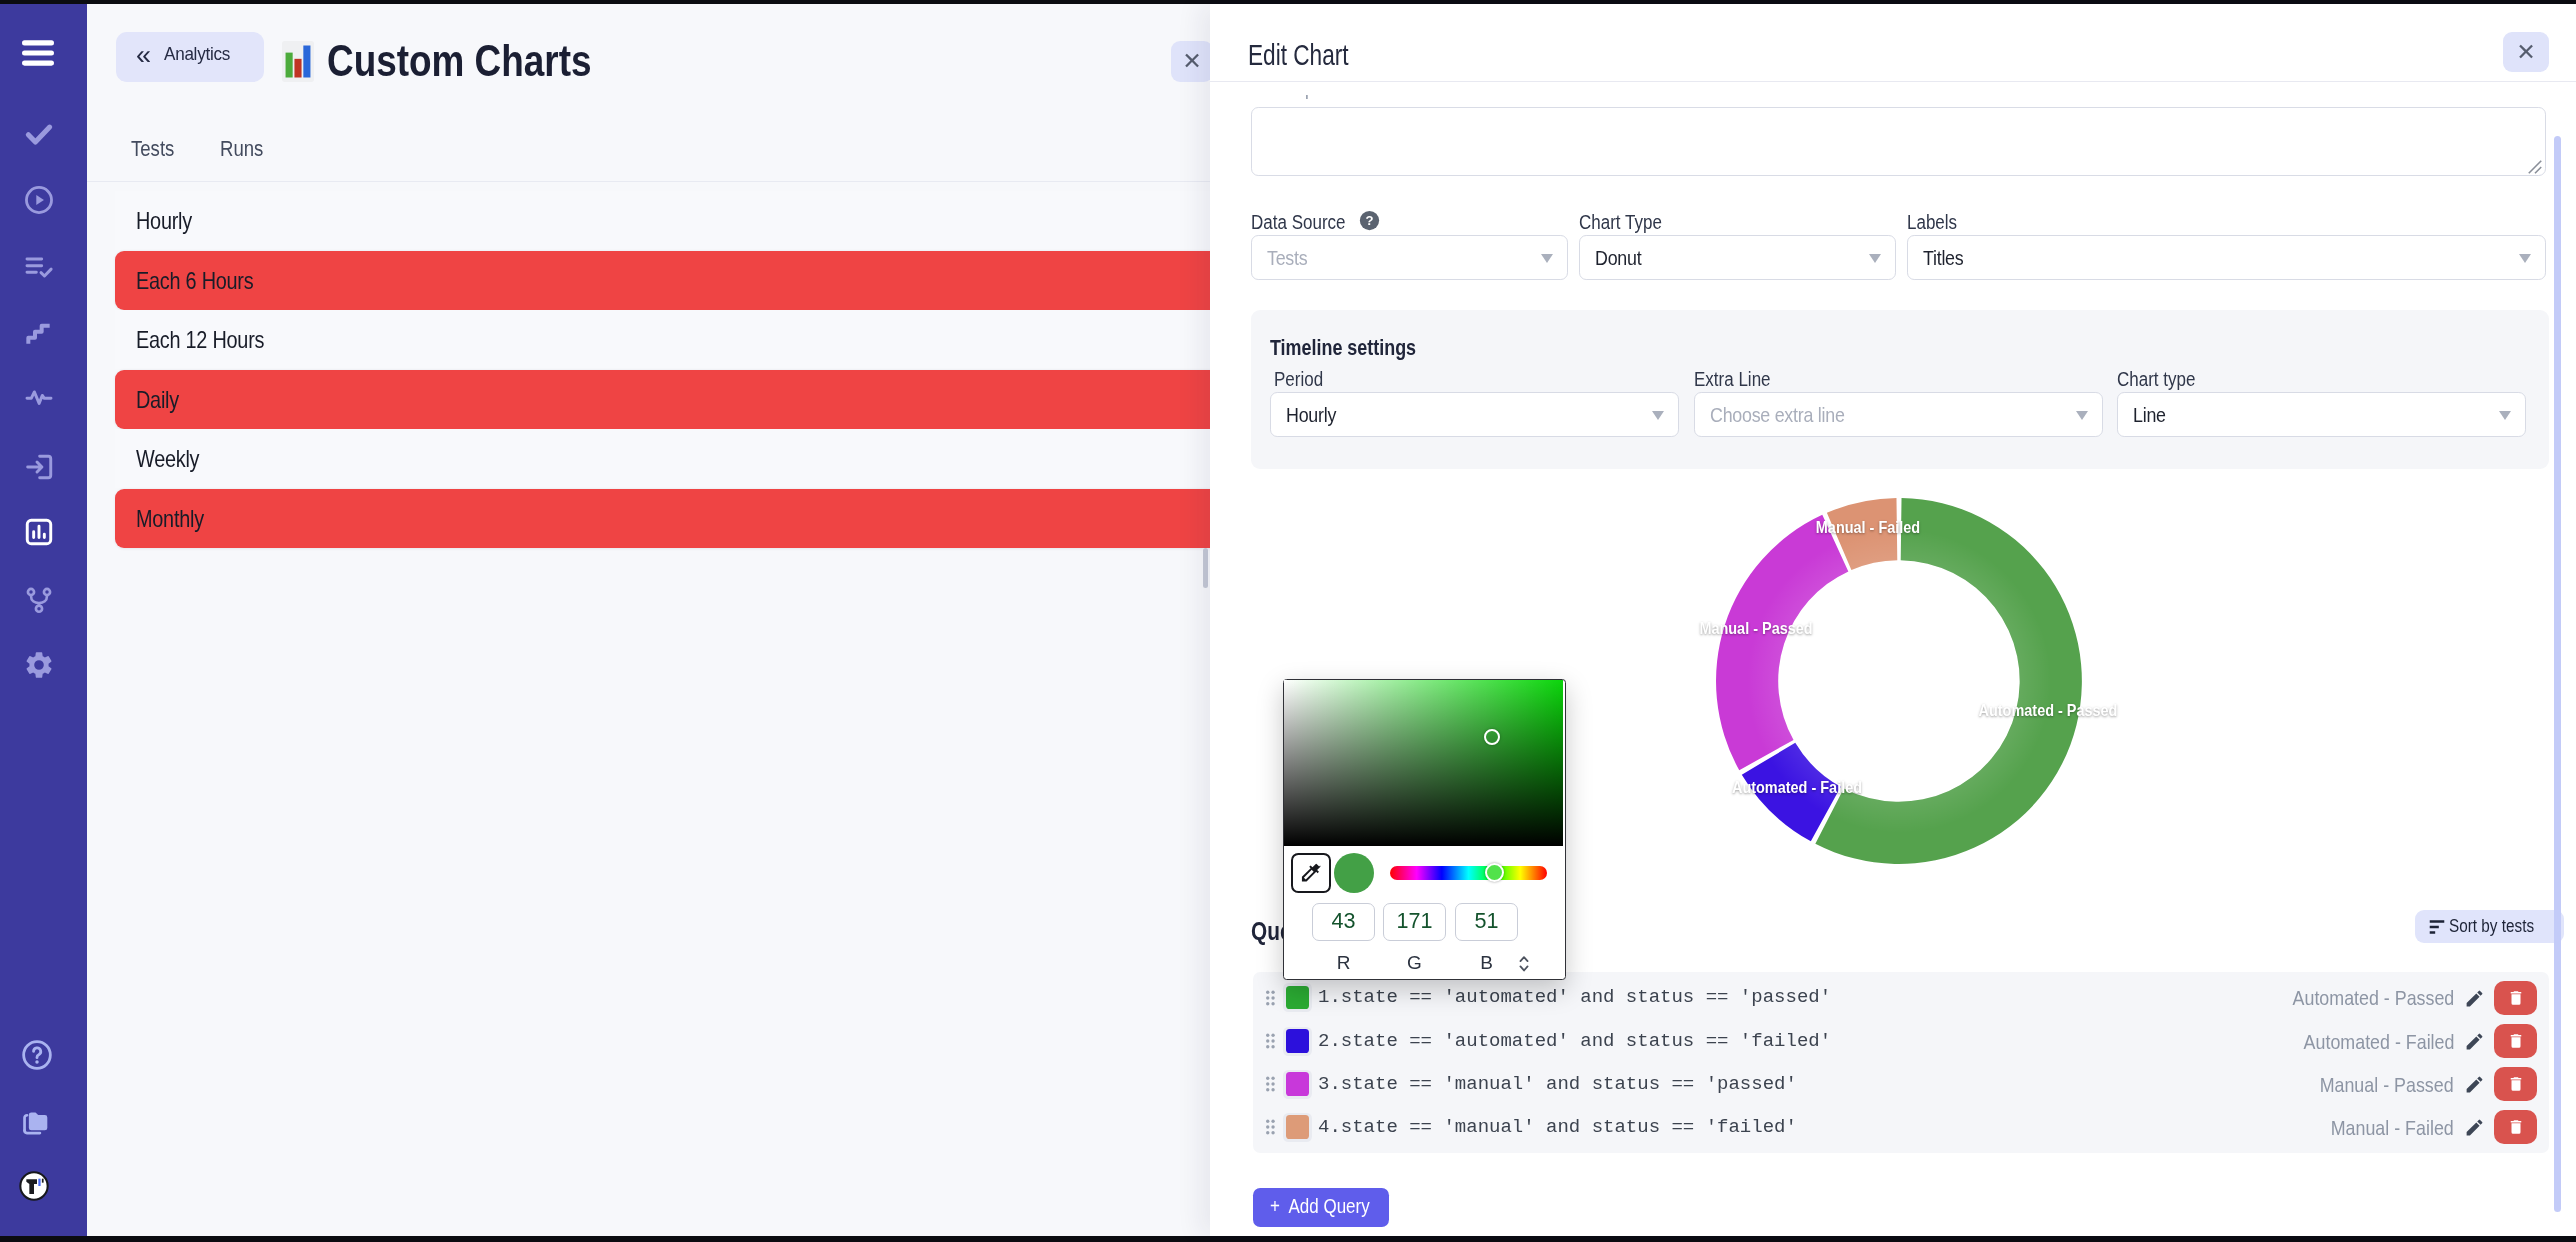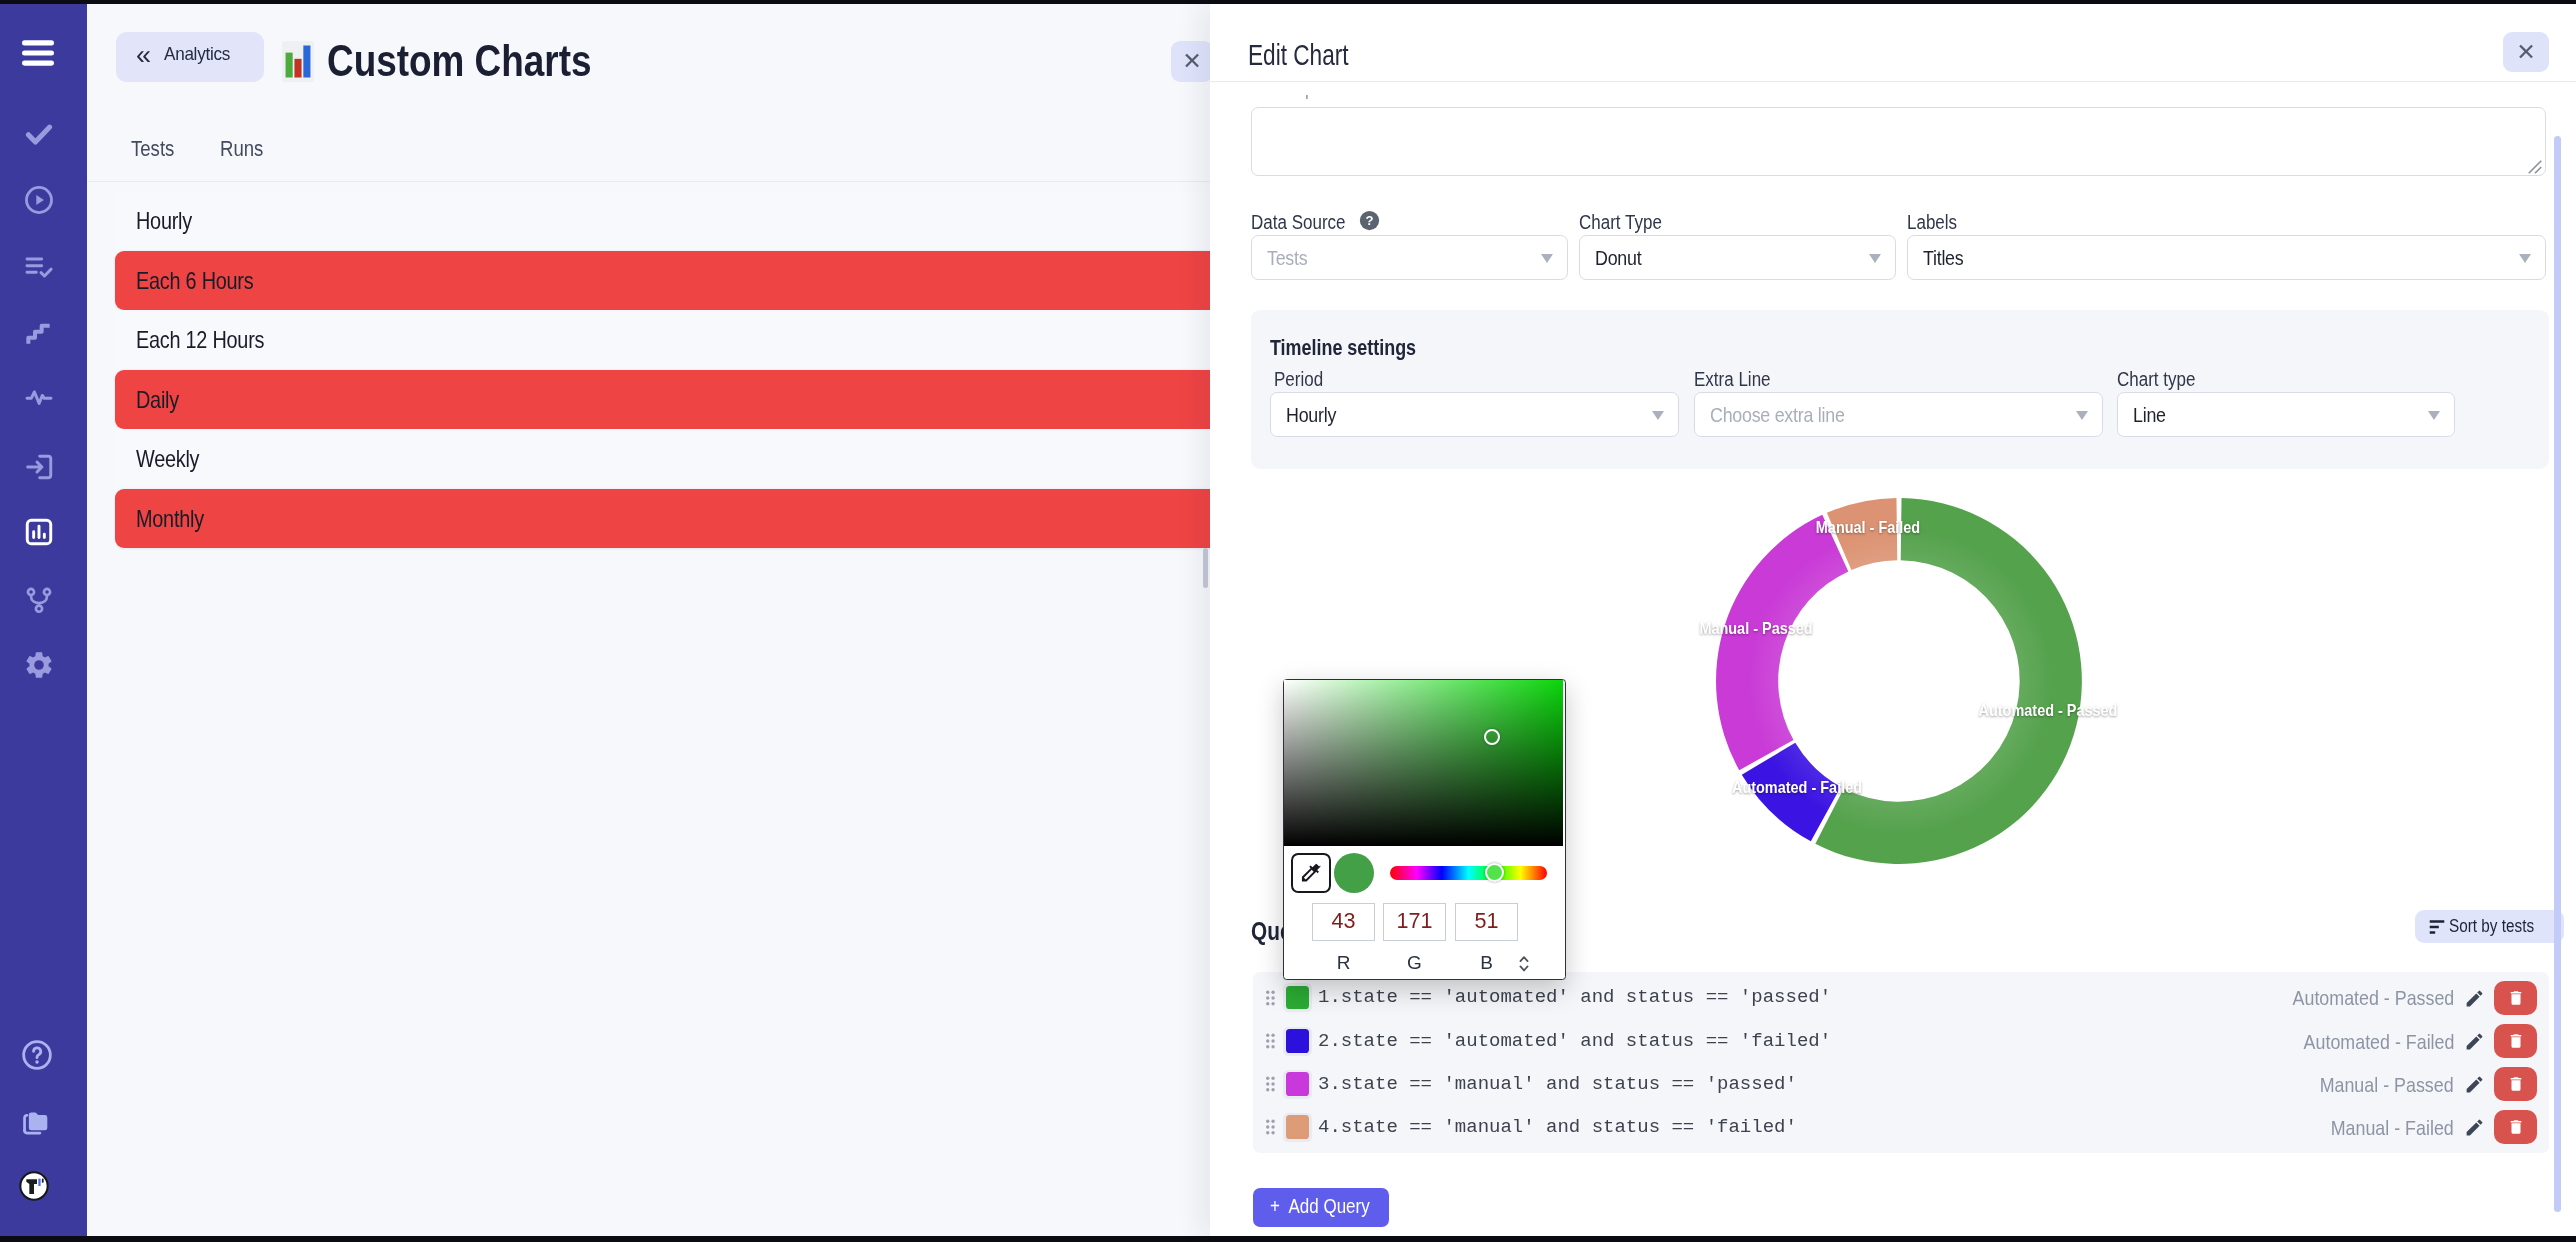--- a/index.html
+++ b/index.html
@@ -58,21 +58,21 @@
 .addbtn{left:43px;top:1184px;width:136px;height:39px;background:#5f5deb;border-radius:7.2px;color:#fff;font-size:20px}
 .dscroll{left:1344px;top:132px;width:7.2px;height:1076px;background:#c3cbf8;border-radius:3.6px}
 .dlabel{position:absolute;font-size:17px;font-weight:bold;color:#fff;text-shadow:0 0.9px 2.7px rgba(0,0,0,0.38);white-space:nowrap;transform:translate(-50%,-50%) scaleX(.85)}
 .picker{left:1283px;top:679px;width:283px;height:301px;background:#fff;border:1.8px solid #303137;border-radius:3.6px;box-shadow:0 9px 27px rgba(0,0,0,0.22)}
 .sat{position:absolute;left:0px;top:0px;width:279px;height:166px;background:linear-gradient(to top,#000,rgba(0,0,0,0)),linear-gradient(to right,#fff,rgba(255,255,255,0)),#0bd50b}
 .satcur{position:absolute;left:200px;top:49px;width:16px;height:16px;border:2.7px solid #fff;border-radius:50%;box-shadow:0 0 2.7px rgba(0,0,0,0.35)}
 .eyebtn{position:absolute;left:7.2px;top:173px;width:40px;height:40px;border:2.3px solid #17181d;border-radius:7.2px;background:#fff}
 .pswatch{position:absolute;left:50px;top:173px;width:40px;height:40px;border-radius:50%;background:#43a046}
 .hue{position:absolute;left:106px;top:186px;width:157px;height:14.4px;border-radius:7.2px;background:linear-gradient(to right,#f00 0%,#f0f 17%,#00f 33%,#0ff 50%,#0f0 66%,#ff0 83%,#f00 100%)}
 .huek{position:absolute;left:201px;top:183px;width:19px;height:19px;border-radius:50%;background:#52e24b;border:2.7px solid #fff;box-shadow:0 0 2.7px rgba(0,0,0,0.4)}
-.pin{position:absolute;top:223px;width:63px;height:38px;border:1.8px solid #c9cdd8;border-radius:0;font-size:21.6px;color:#7f1d1d;text-align:center;line-height:34px}
+.pin{position:absolute;top:223px;width:63px;height:38px;border:1.8px solid #c9cdd8;border-radius:7px;font-size:21.6px;color:#14532d;text-align:center;line-height:34px}
 .plab{position:absolute;top:272px;width:63px;text-align:center;font-size:19px;color:#2c3340}
 </style></head>
 <body>
 <div class="abs main"></div>
 <div class="abs sidebar">
   <svg class="sb-ic" style="top:33px;left:21.6px" width="34" height="31" viewBox="0 0 38 34">
       <g fill="#fff">
         <rect x="0" y="2" width="38" height="6" rx="3"></rect>
         <rect x="0" y="14" width="38" height="6" rx="3"></rect>
         <rect x="0" y="26" width="38" height="6" rx="3"></rect>
@@ -221,21 +221,21 @@
   <div class="abs lab" style="left:484px;top:364px"><i>Extra Line</i></div>
   <div class="abs lab" style="left:907px;top:364px"><i>Chart type</i></div>
   <div class="abs sel" style="left:60px;top:388px;width:409px">
       <span class="dark">Hourly</span>
       <i class="arr"></i>
     </div>
   <div class="abs sel" style="left:484px;top:388px;width:409px">
       <span class="ph">Choose extra line</span>
       <i class="arr"></i>
     </div>
-  <div class="abs sel" style="left:907px;top:388px;width:338px">
+  <div class="abs sel" style="left:907px;top:388px;width:409px">
       <span class="dark">Line</span>
       <i class="arr"></i>
     </div>
 
   <svg class="abs" style="left:506px;top:494px" width="366" height="366" viewBox="0 0 406 406">
     <path d="M205.8 0.0 A203.0 203.0 0 1 1 110.2 383.6 L141.7 322.2 A134.0 134.0 0 1 0 204.9 69.0 Z" fill="#55a24d"></path>
     <path d="M105.2 380.9 A203.0 203.0 0 0 1 28.6 306.9 L87.9 271.6 A134.0 134.0 0 0 0 138.4 320.4 Z" fill="#3b13e2"></path>
     <path d="M25.8 302.0 A203.0 203.0 0 0 1 117.9 18.7 L146.8 81.4 A134.0 134.0 0 0 0 86.0 268.4 Z" fill="#c93ad6"></path>
     <path d="M123.0 16.4 A203.0 203.0 0 0 1 200.2 0.0 L201.1 69.0 A134.0 134.0 0 0 0 150.2 79.8 Z" fill="#dc9373"></path>
   <defs>

